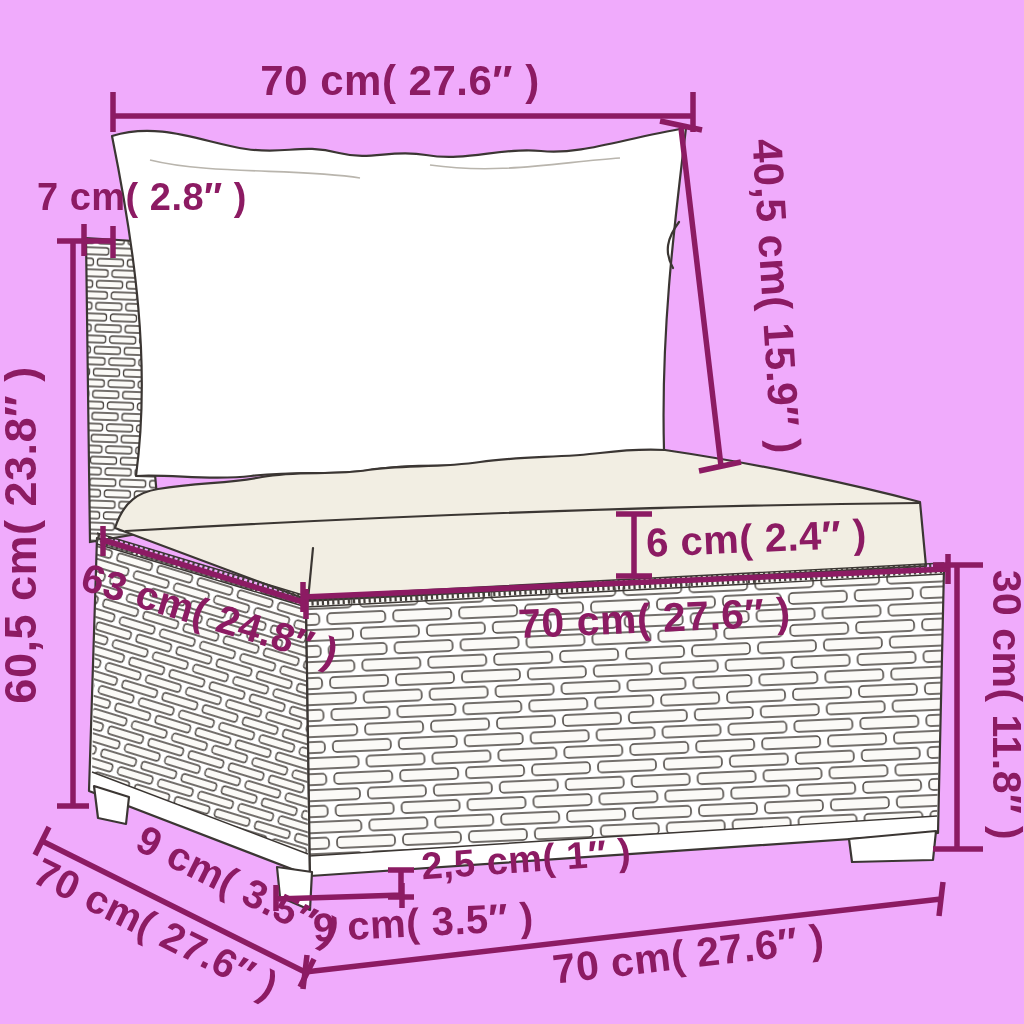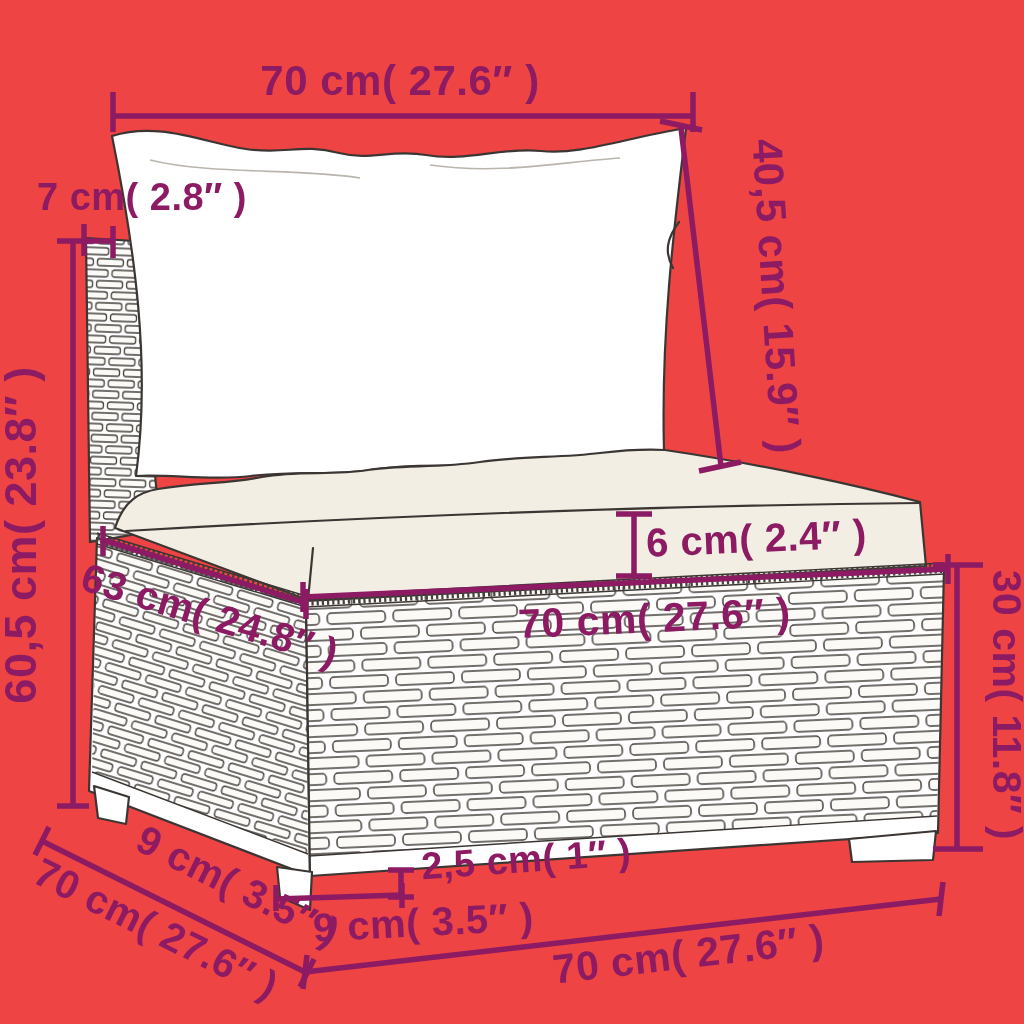--- a/index.html
+++ b/index.html
@@ -1,17 +1,17 @@
 <!DOCTYPE html>
 <html><head>
 <meta charset="utf-8">
 <style>
   html,body{margin:0;padding:0;background:#ffffff;}
   .canvas{
-    width:1024px;height:1024px;position:relative;background:#ef4444;
+    width:1024px;height:1024px;position:relative;background:#f0abfc;
     font-family:"Liberation Sans", sans-serif;
     overflow:hidden;
   }
   svg{display:block;}
   .dim{
     fill:#8C1B63;
     font-family:"Liberation Sans", sans-serif;
     font-weight:700;
     letter-spacing:0.5px;
   }

